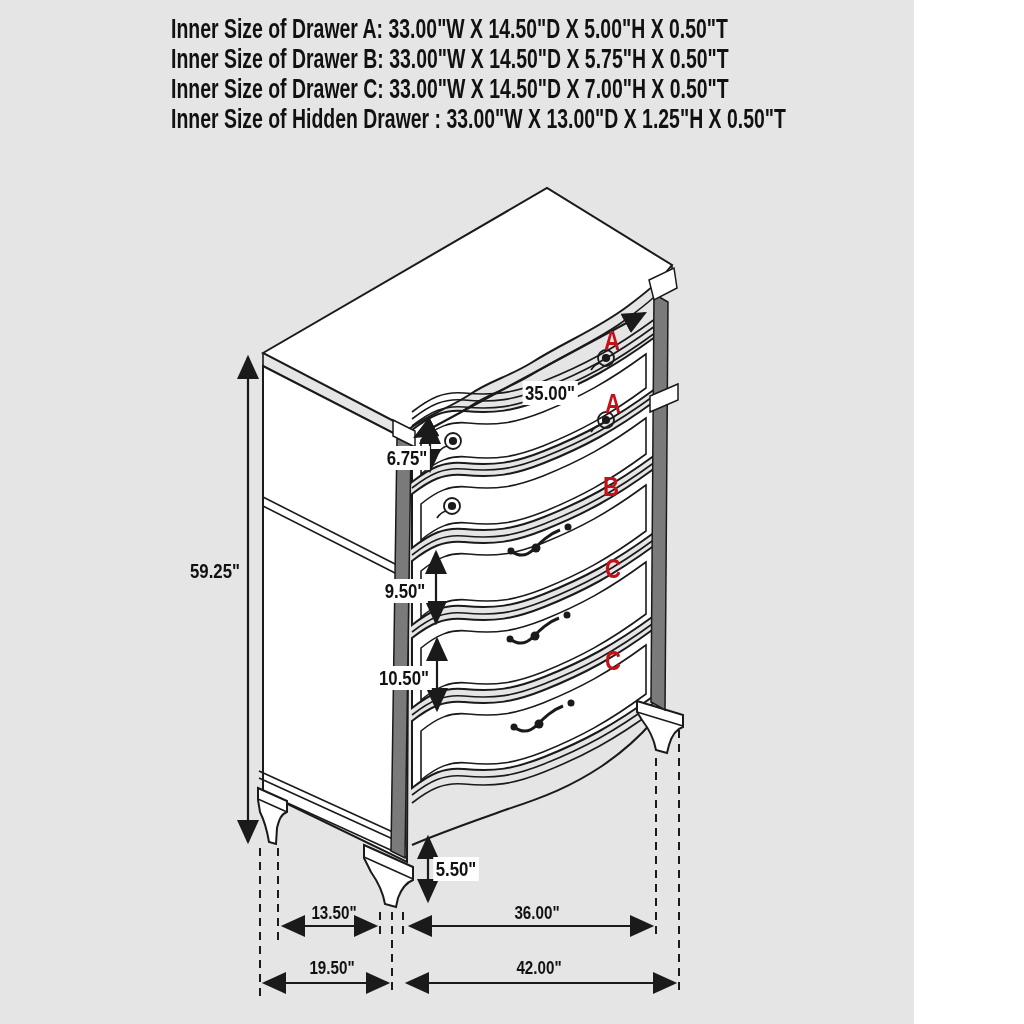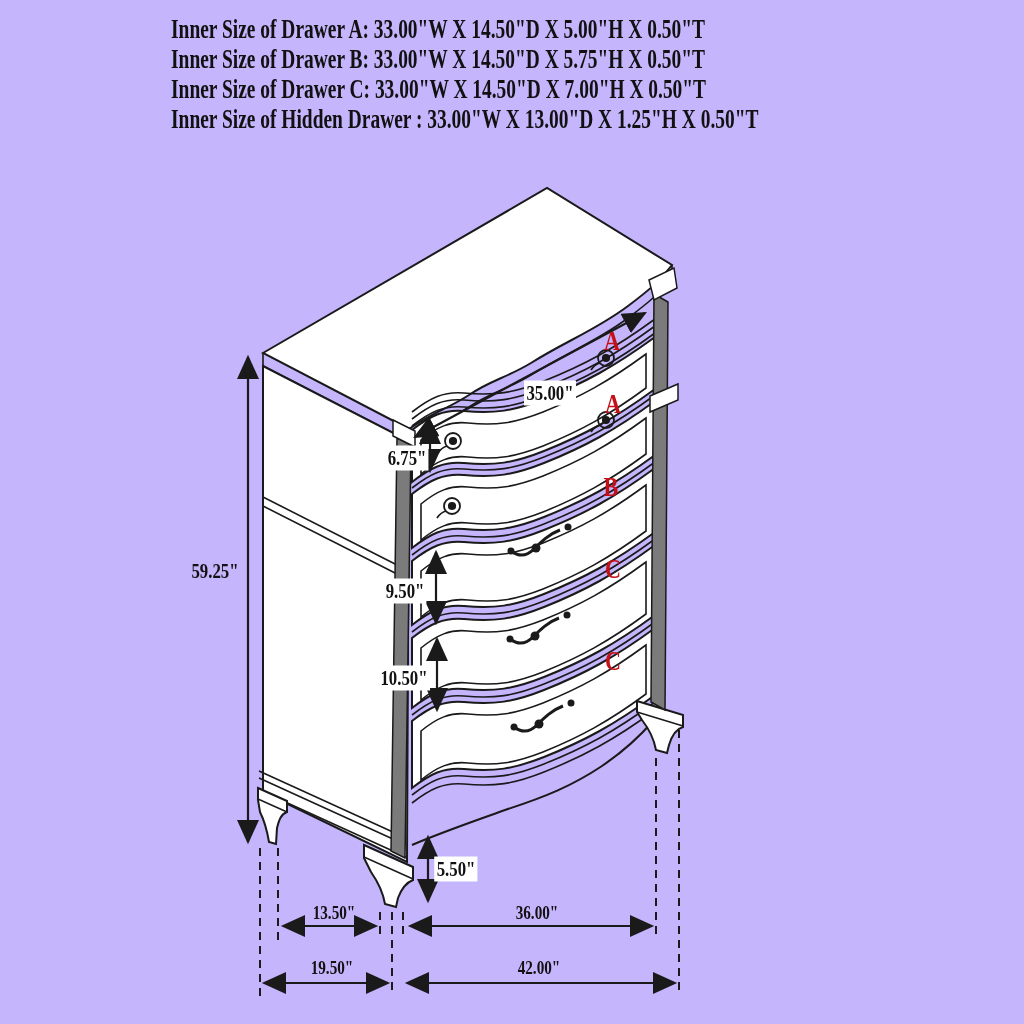--- a/index.html
+++ b/index.html
@@ -1,17 +1,17 @@
 <!DOCTYPE html>
 <html><head>
 <meta charset="utf-8">
 <style>
   html,body{margin:0;padding:0;background:#ffffff;}
-  #stage{position:relative;width:1024px;height:1024px;background:#c4b5fd;overflow:hidden;
-         font-family:Liberation Serif, serif;}
+  #stage{position:relative;width:914px;height:1024px;background:#e5e5e5;overflow:hidden;
+         font-family:Liberation Sans, sans-serif;}
   #art{position:absolute;left:0;top:0;}
   .hline{position:absolute;left:171px;font-weight:bold;font-size:27px;color:#111;
          white-space:nowrap;transform:scaleX(0.72);transform-origin:left center;letter-spacing:0px;}
   .dim{position:absolute;font-weight:bold;font-size:21px;color:#111;white-space:nowrap;
        transform:translate(-50%,-50%) scaleX(0.80);}
   .dim.bg{background:#ffffff;padding:0 3px;}
   .dim.small{font-size:19px;}
   .rl{position:absolute;font-weight:bold;font-size:27px;color:#c41118;white-space:nowrap;
       transform:translate(-50%,-50%) scaleX(0.82);}
 </style>

